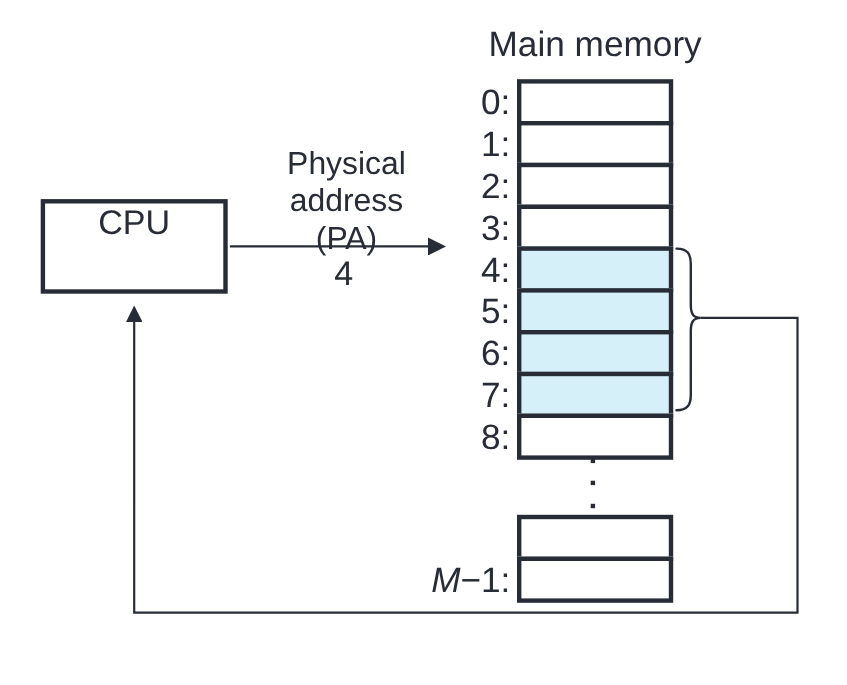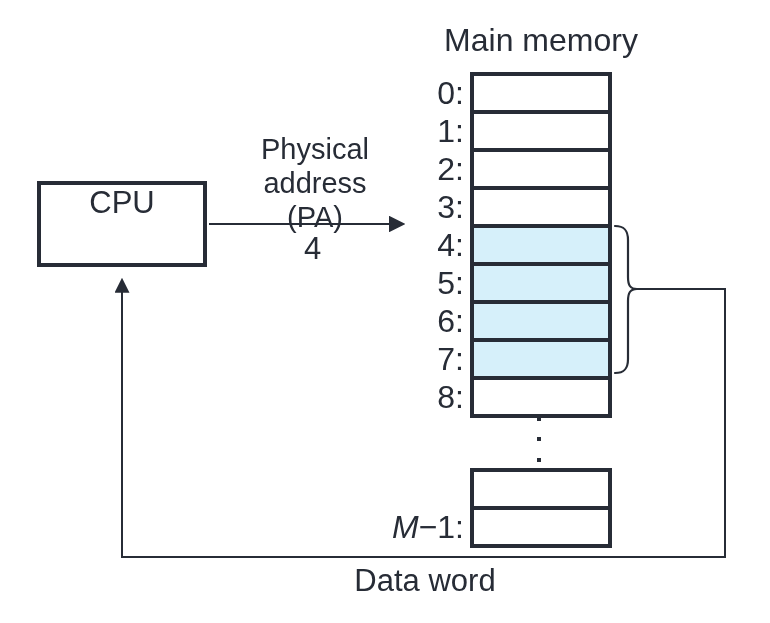--- a/index.html
+++ b/index.html
@@ -121,21 +121,20 @@
     <div class="mrow">
       <span class="mlabel"></span>
       <span class="mcell"></span>
     </div>
     <div class="mrow">
       <span class="mlabel"><span class="m-italic">M</span><span>−1:</span></span>
       <span class="mcell"></span>
     </div>
   </div>
 
-  <div class="data-word">Data word</div>
 
   <svg class="overlay" viewBox="0 0 770 623">
     <defs>
       <marker id="arrow" viewBox="0 0 10 10" refX="8.5" refY="5" markerWidth="7.5" markerHeight="7.5" orient="auto-start-reverse">
         <path d="M0,0 L10,5 L0,10 z" fill="#272c36"></path>
       </marker>
     </defs>
 
     <line x1="209" y1="224" x2="403" y2="224" stroke="#272c36" stroke-width="2.2" marker-end="url(#arrow)"></line>
 

